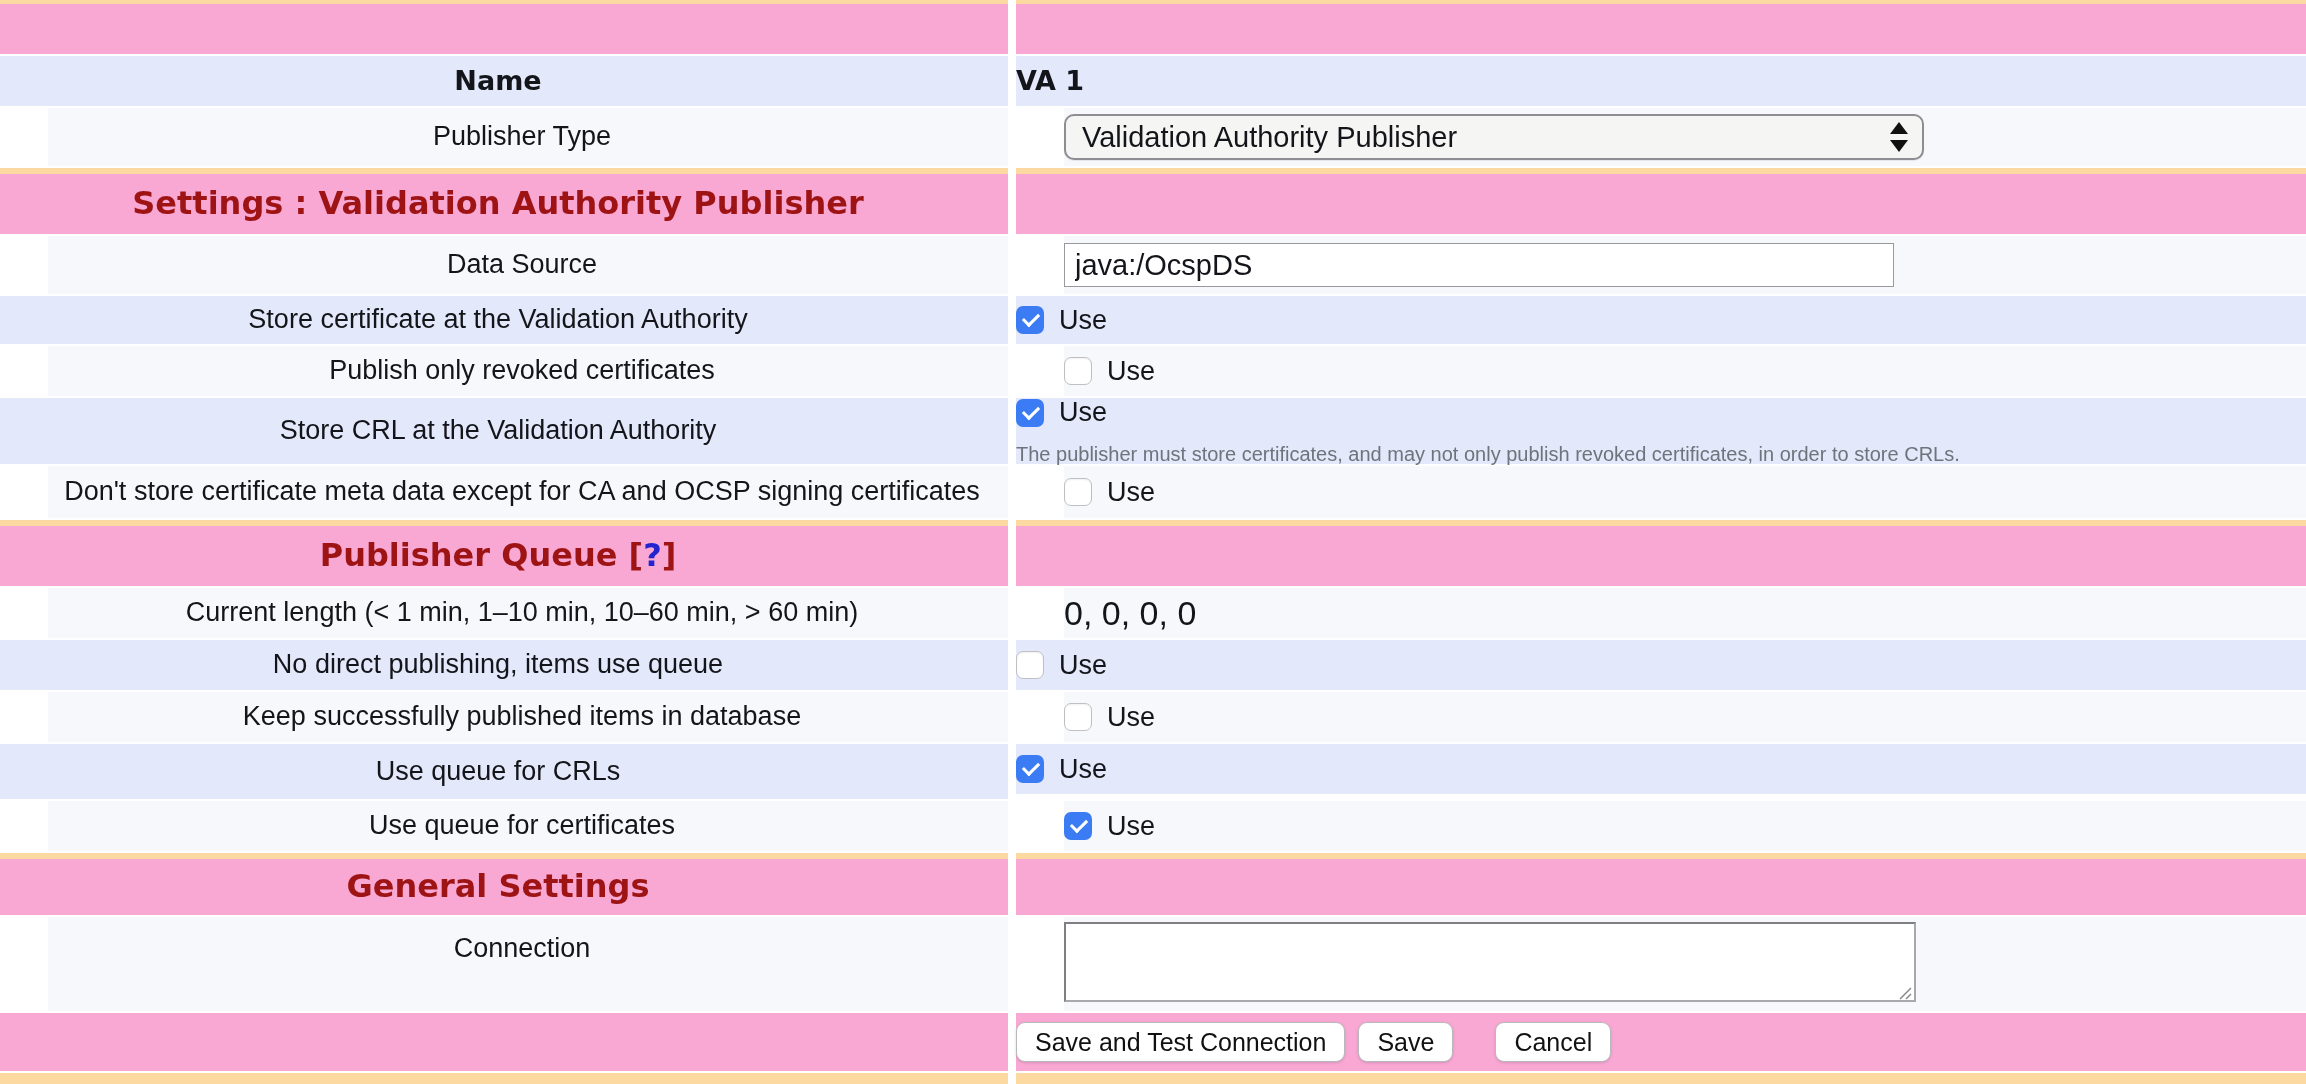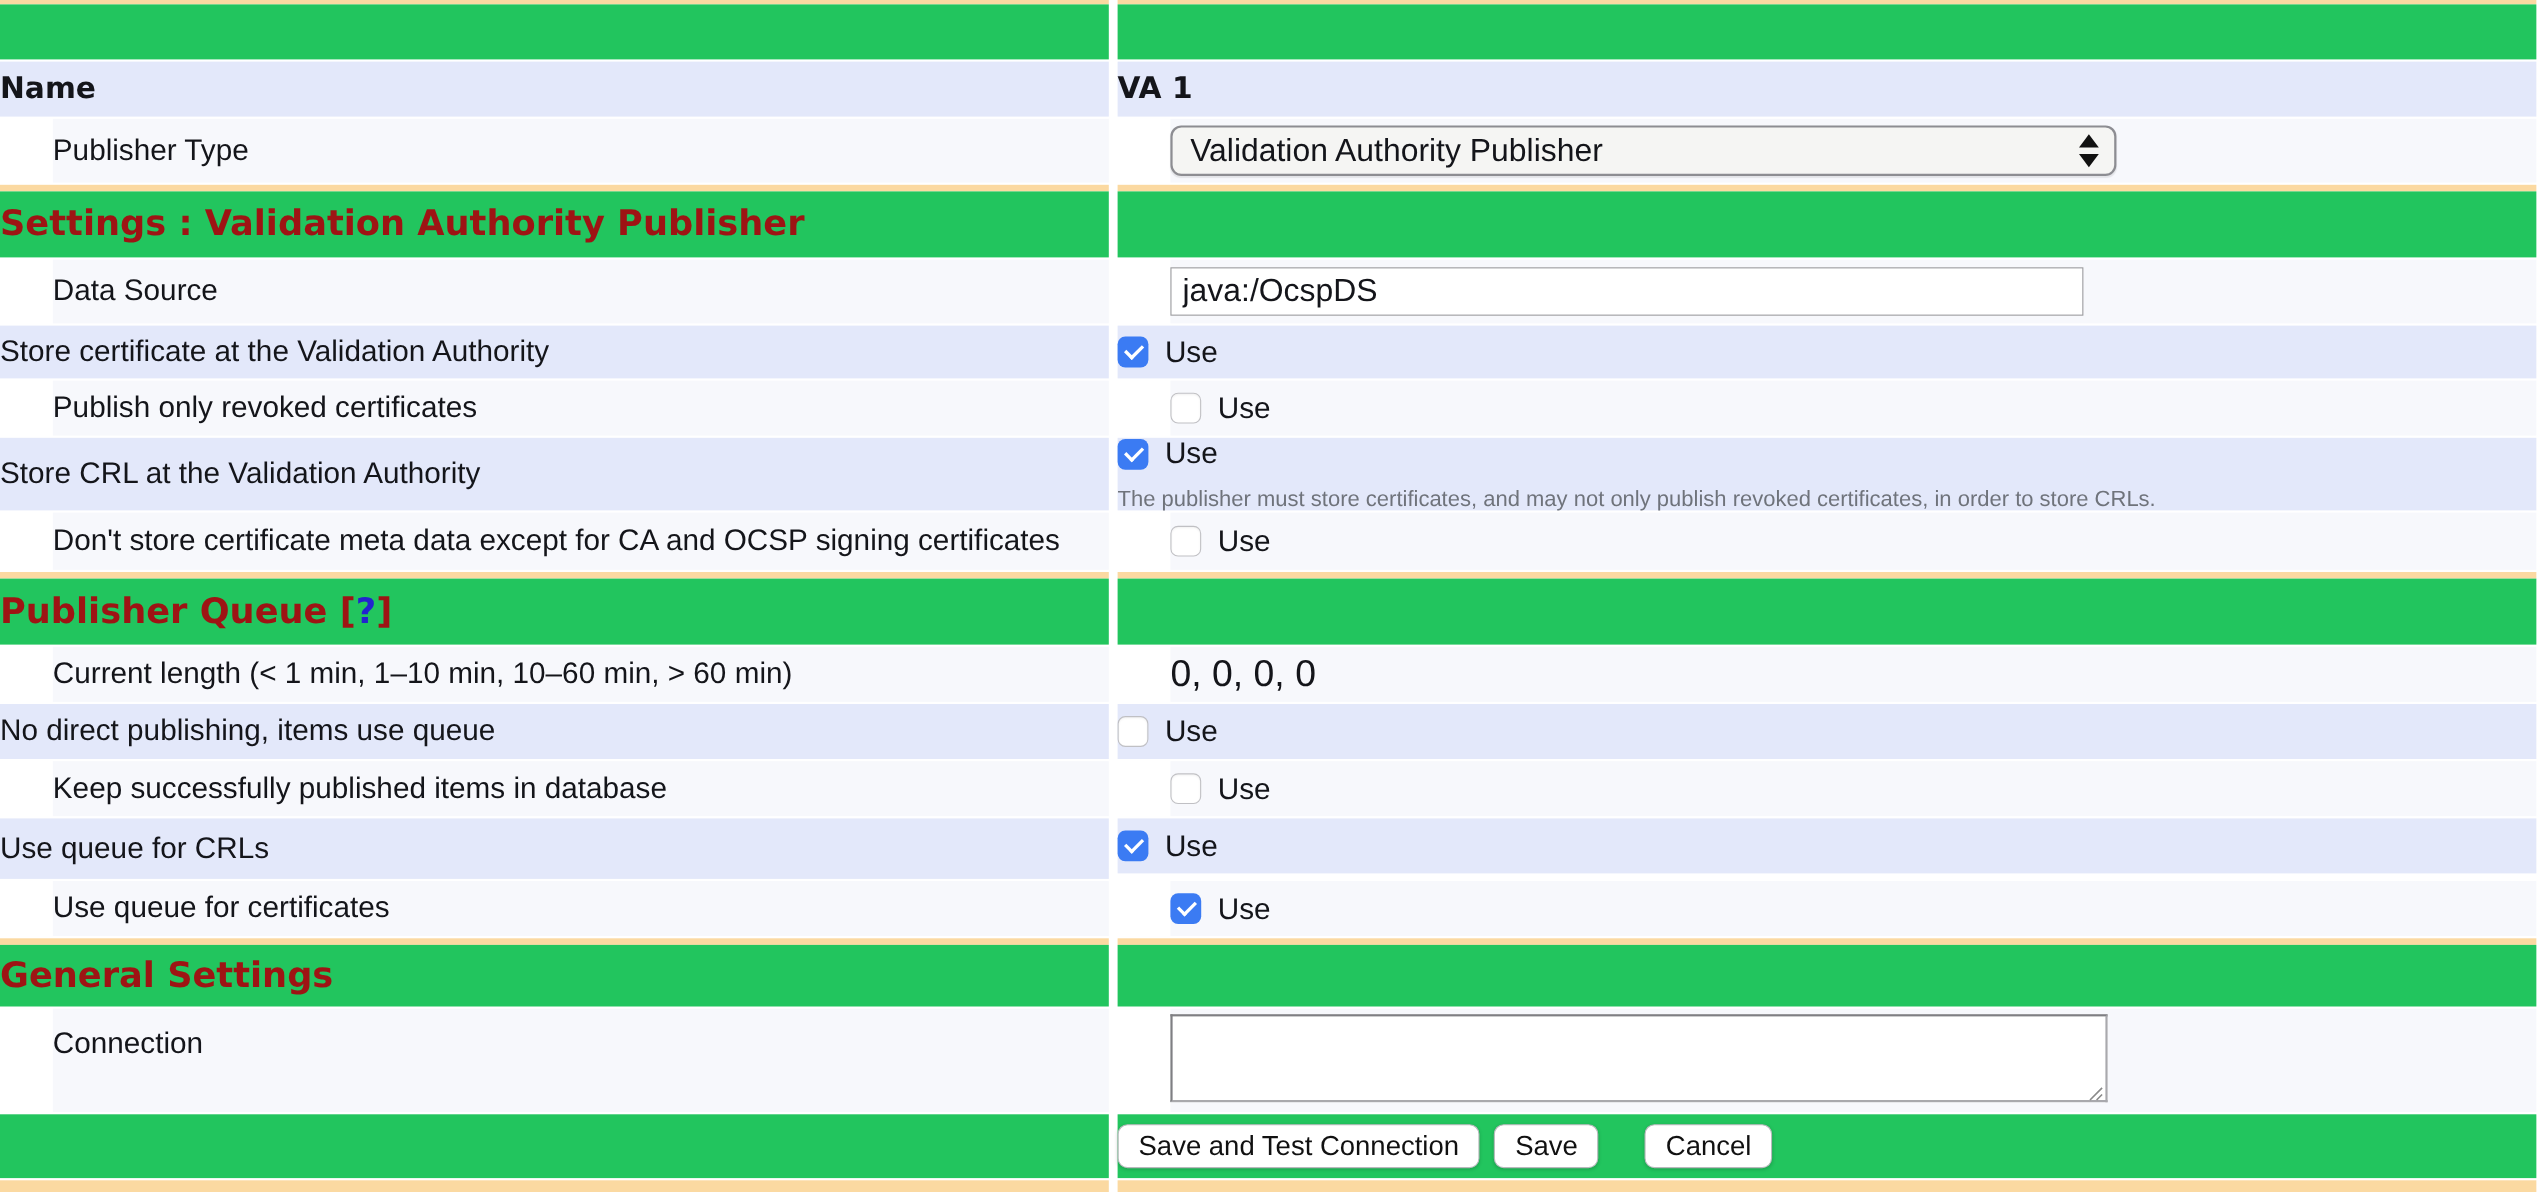--- a/index.html
+++ b/index.html
@@ -3,25 +3,25 @@
 <meta charset="utf-8">
 <style>
   html,body{margin:0;padding:0;background:#ffffff;}
   body{width:2306px;height:1084px;overflow:hidden;
        font-family:"Liberation Sans",sans-serif;color:#14151a;
        -webkit-font-smoothing:antialiased;}
   .row{display:grid;grid-template-columns:1008px 1290px;column-gap:8px;background:#ffffff;}
   .gap{margin-top:2px;}
   
   .tan  {background:#fbd9a1;}
-  .cream{background:#22c55e;}
+  .cream{background:#f9a8d4;}
   .lav  {background:#e3e8fa;}
   .wht  {background:#f7f8fc;margin-left:48px;}
   
-  .lc{display:flex;align-items:center;justify-content:flex-start;
+  .lc{display:flex;align-items:center;justify-content:center;
       padding-right:12px;text-align:right;box-sizing:border-box;}
   .rc{display:flex;align-items:center;box-sizing:border-box;}
   .rc.col{flex-direction:column;align-items:flex-start;justify-content:center;gap:5px;}
   .lbl{font-size:27px;line-height:1.15;}
   .bold{font-weight:bold;font-family:"DejaVu Sans","Liberation Sans",sans-serif;}
   .hdr{font-size:32px;font-weight:bold;color:#9e1414;
        font-family:"DejaVu Sans","Liberation Sans",sans-serif;line-height:1.1;}
   .hdr .q{color:#2323cf;text-decoration:none;cursor:pointer;}
   .note{font-size:20px;color:#6f737b;line-height:1.1;margin-top:10px;}
   .val{font-size:34px;}

